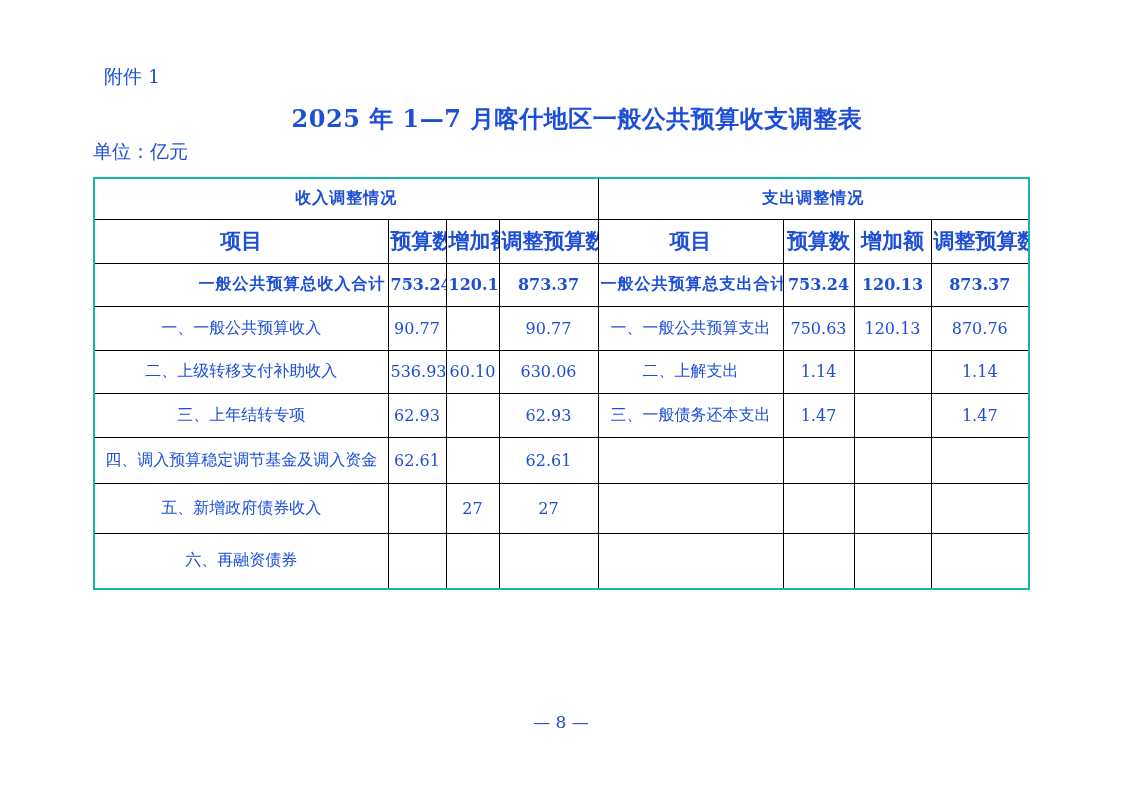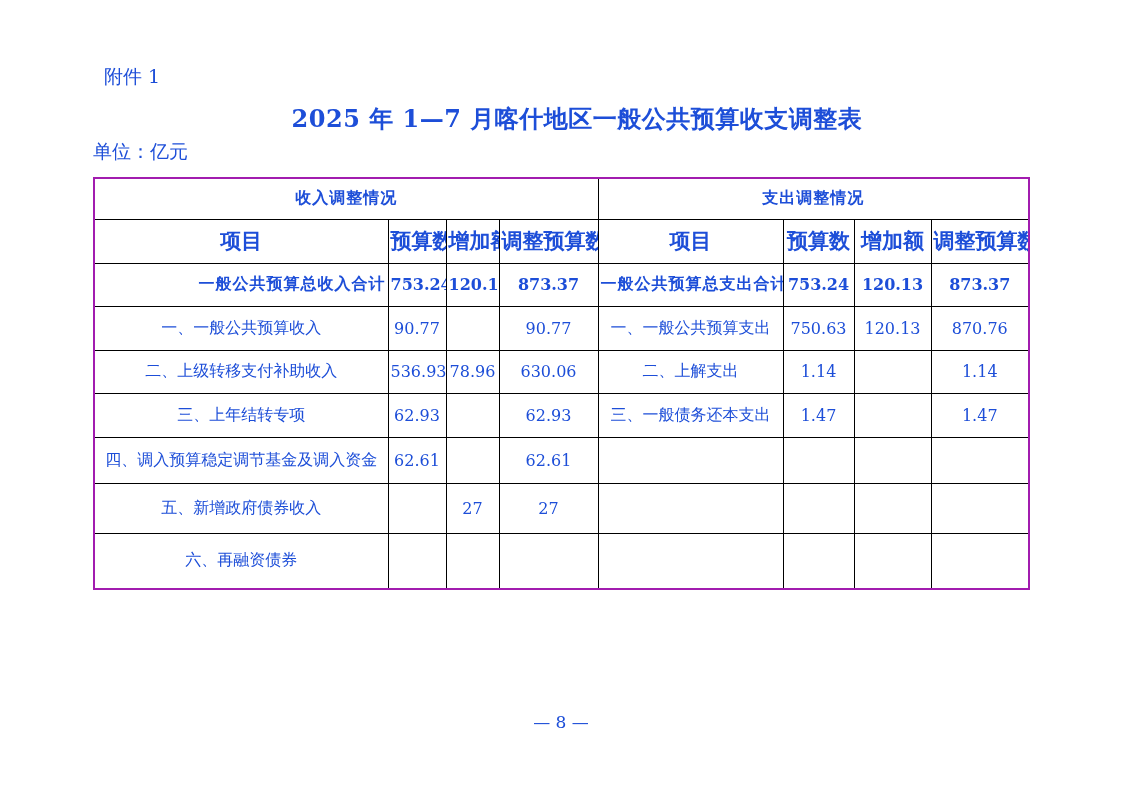--- a/index.html
+++ b/index.html
@@ -40,21 +40,21 @@
     padding-right: 18px;
     font-size: 19px;
   }
   table.budget {
     position: absolute;
     left: 93px;
     top: 177px;
     width: 935px;
     border-collapse: collapse;
     table-layout: fixed;
-    border: 2px solid #a21caf;
+    border: 2px solid #14b8a6;
   }
   table.budget td {
     border: 1.5px solid #000;
     text-align: center;
     vertical-align: middle;
     font-size: 16px;
     padding: 0 2px;
     overflow: hidden;
     white-space: nowrap;
   }
@@ -133,21 +133,21 @@
         <td></td>
         <td>90.77</td>
         <td class="item-cell">一、一般公共预算支出</td>
         <td>750.63</td>
         <td>120.13</td>
         <td>870.76</td>
       </tr>
       <tr class="data-row" style="height:43px">
         <td class="item-cell">二、上级转移支付补助收入</td>
         <td>536.93</td>
-        <td>78.96</td>
+        <td>60.10</td>
         <td>630.06</td>
         <td class="item-cell">二、上解支出</td>
         <td>1.14</td>
         <td></td>
         <td>1.14</td>
       </tr>
       <tr class="data-row" style="height:44px">
         <td class="item-cell">三、上年结转专项</td>
         <td>62.93</td>
         <td></td>

